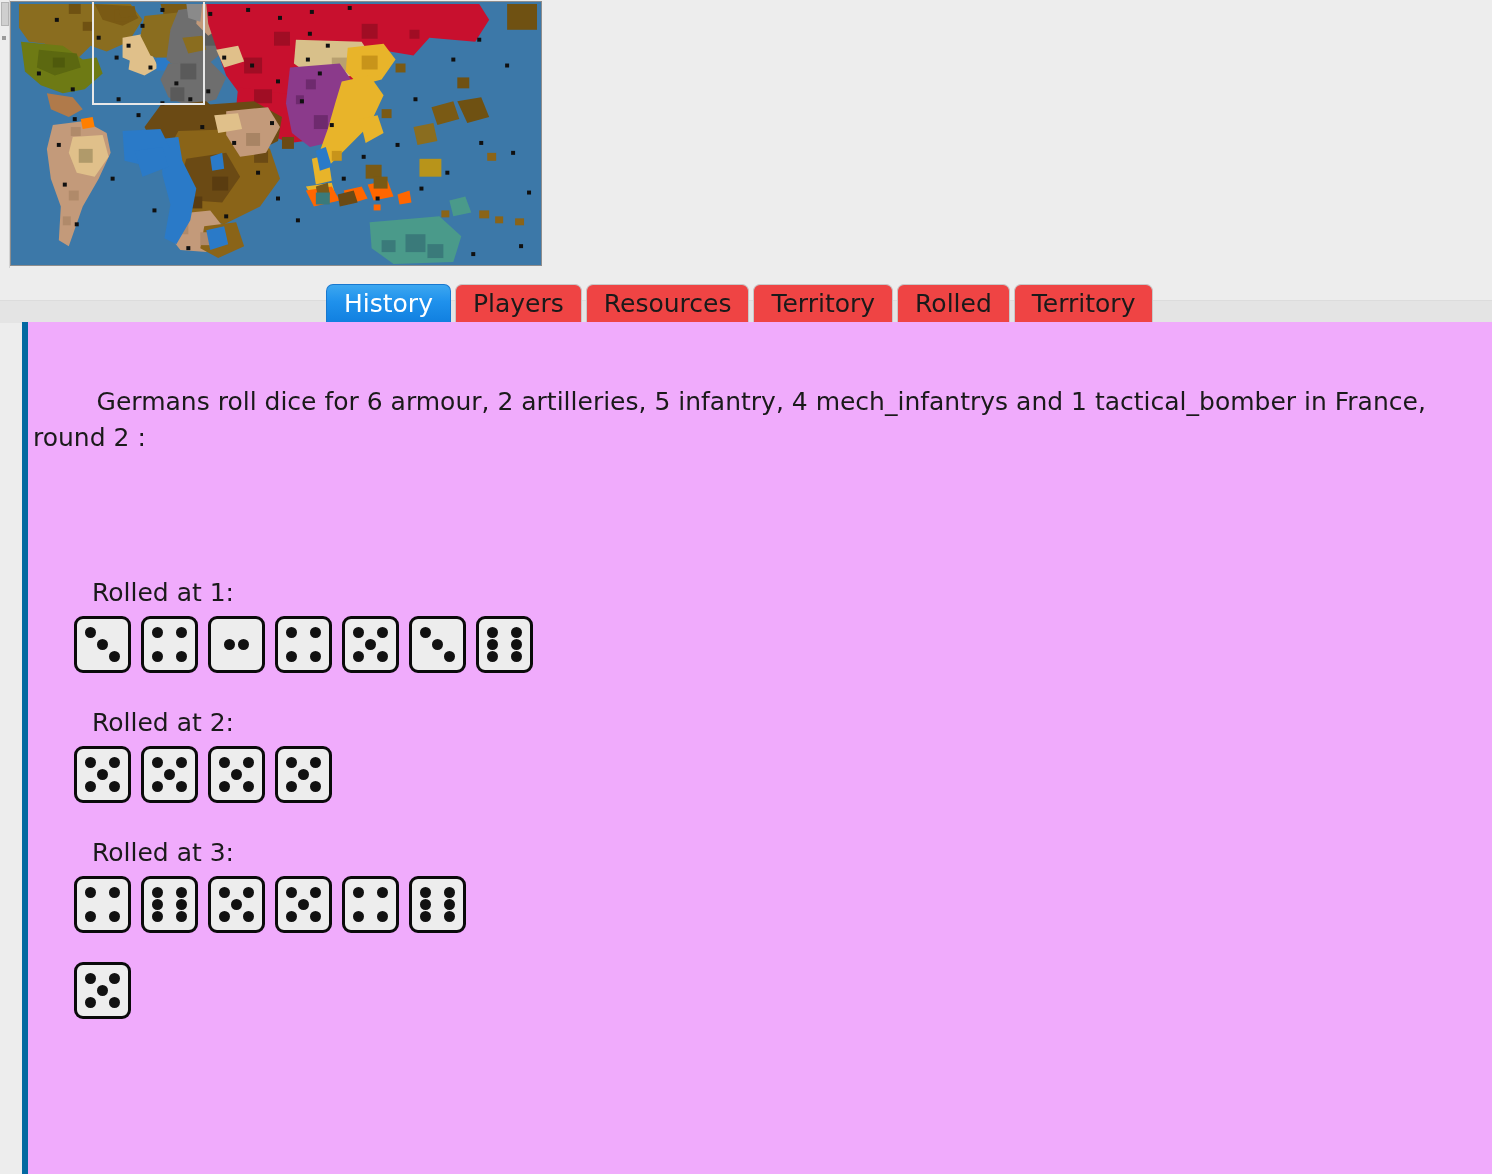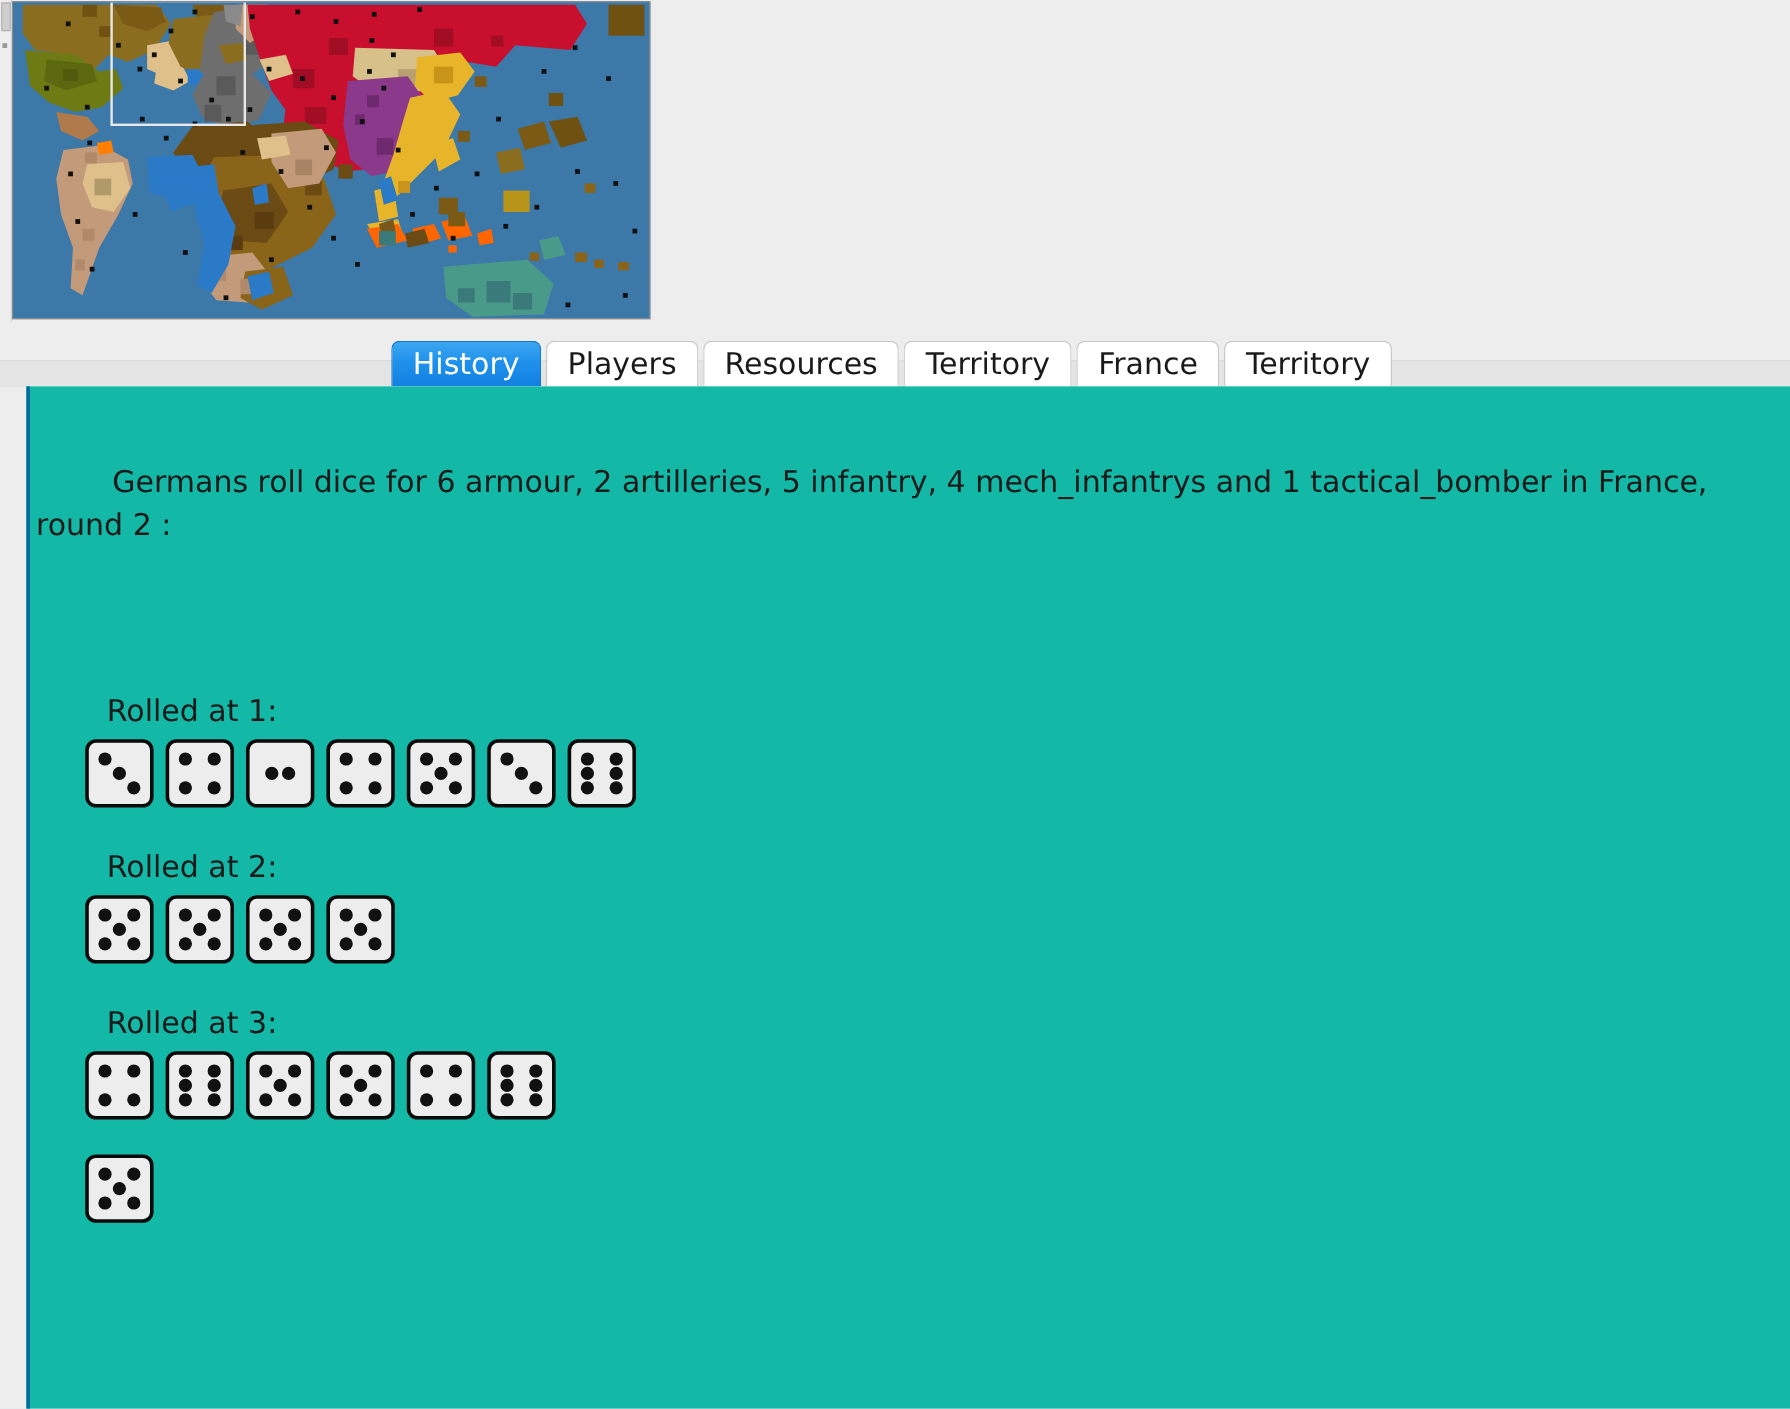--- a/index.html
+++ b/index.html
@@ -109,21 +109,21 @@
     display: flex;
     align-items: flex-end;
     height: 40px;
   }
   .tab {
     height: 38px;
     line-height: 38px;
     padding: 0 17px;
     font-size: 25px;
     color: #1a1a1a;
-    background: #ffffff;
+    background: #ef4444;
     border: 1px solid #c8c8c8;
     border-bottom: none;
     border-radius: 7px 7px 0 0;
     margin-right: 4px;
     box-sizing: border-box;
     white-space: nowrap;
     cursor: default;
   }
   .tab.active {
     background: linear-gradient(to bottom, #3ca7f0 0%, #1f91ec 45%, #1180e0 100%);
@@ -132,22 +132,22 @@
     border-bottom: none;
   }
 
   
   .content-panel {
     position: absolute;
     left: 22px;
     top: 322px;
     width: 1470px;
     height: 852px;
-    background: #14b8a6;
-    border-left: 3px solid #0369a1;
+    background: #f0abfc;
+    border-left: 6px solid #0369a1;
     box-sizing: border-box;
   }
   .content-inner {
     position: absolute;
     left: 0;
     top: 0;
     right: 0;
     bottom: 0;
     padding: 0;
   }
@@ -415,21 +415,21 @@
     </div>
   </div>
 
   <div class="tabstrip">
     <div class="tabstrip-bg"></div>
     <div class="tabs">
       <div class="tab active">History</div>
       <div class="tab">Players</div>
       <div class="tab">Resources</div>
       <div class="tab">Territory</div>
-      <div class="tab">France</div>
+      <div class="tab">Rolled</div>
       <div class="tab">Territory</div>
     </div>
   </div>
 
   <div class="content-panel">
     <div class="content-inner">
 
       <div class="history-text">
         <span>Germans roll dice for 6 armour, 2 artilleries, 5 infantry, 4 mech_infantrys and 1 tactical_bomber in France, round 2 :</span><br>
       </div>

